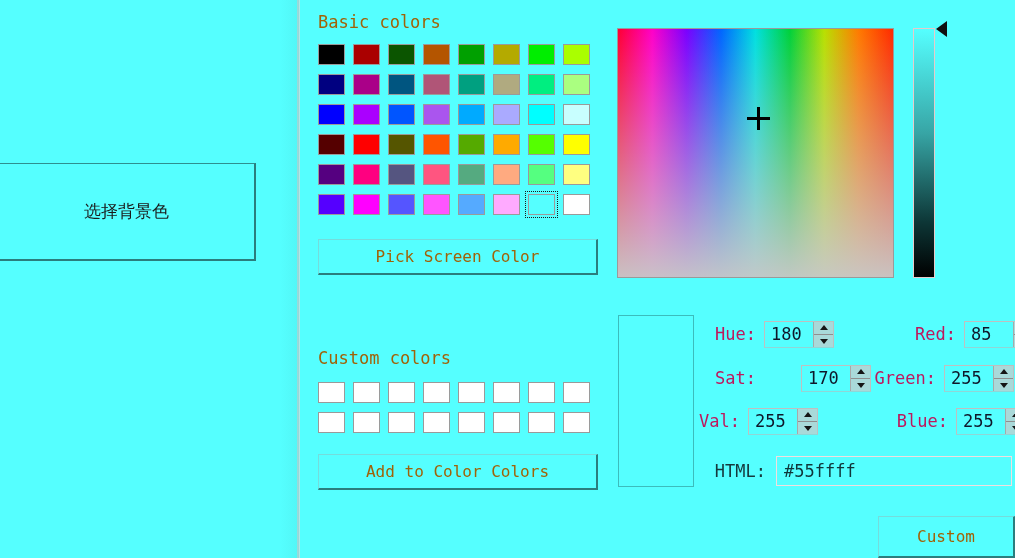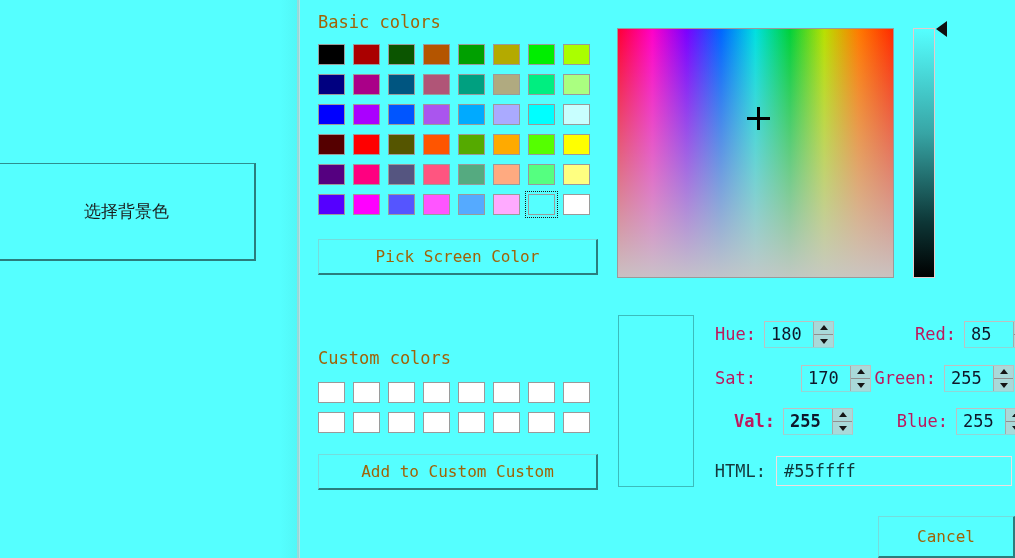--- a/index.html
+++ b/index.html
@@ -183,21 +183,21 @@
   }
   .spin-down::after {
     content: ""; position: absolute; left: 50%; top: 50%;
     transform: translate(-50%,-40%);
     border-left: 4px solid transparent; border-right: 4px solid transparent;
     border-top: 5px solid #151515;
   }
 
   #row-hue   { left: 400px; top: 320px; }
   #row-sat   { left: 400px; top: 364px; gap: 37px; }
-  #row-val   { left: 419px; top: 407px; font-weight: bold; }
+  #row-val   { left: 384px; top: 407px; }
   #row-red   { left: 570px; top: 320px; }
   #row-green { left: 550px; top: 364px; }
   #row-blue  { left: 562px; top: 407px; }
 
   #row-hue .field-label, #row-sat .field-label, #row-val .field-label { width: 56px; }
   #row-red .field-label, #row-green .field-label, #row-blue .field-label { width: 86px; }
 
   
   #row-html { position: absolute; left: 400px; top: 456px; display: flex; align-items: center; }
   #html-label {
@@ -423,21 +423,21 @@
           <div class="swatch" style="background: rgb(255, 255, 255);"></div>
         </div>
         <div class="swatch-cell">
           <div class="swatch" style="background: rgb(255, 255, 255);"></div>
         </div>
         <div class="swatch-cell">
           <div class="swatch" style="background: rgb(255, 255, 255);"></div>
         </div>
       </div>
 
-    <div class="flat-button" id="add-custom-colors-button">Add to Custom Custom</div>
+    <div class="flat-button" id="add-custom-colors-button">Add to Color Colors</div>
 
     <div id="sv-picker">
       <div id="sv-crosshair"></div>
     </div>
 
     <div id="value-slider"></div>
     <div id="value-arrow"></div>
 
     <div id="preview-color"></div>
 
@@ -505,16 +505,16 @@
           <span class="spin-down"></span>
         </span>
       </div>
     </div>
 
     <div id="row-html">
       <span id="html-label">HTML:</span>
       <div id="html-input">#55ffff</div>
     </div>
 
-    <div class="flat-button" id="cancel-button">Cancel</div>
+    <div class="flat-button" id="cancel-button">Custom</div>
 
   </div>
 </div>
 
 </body></html>

